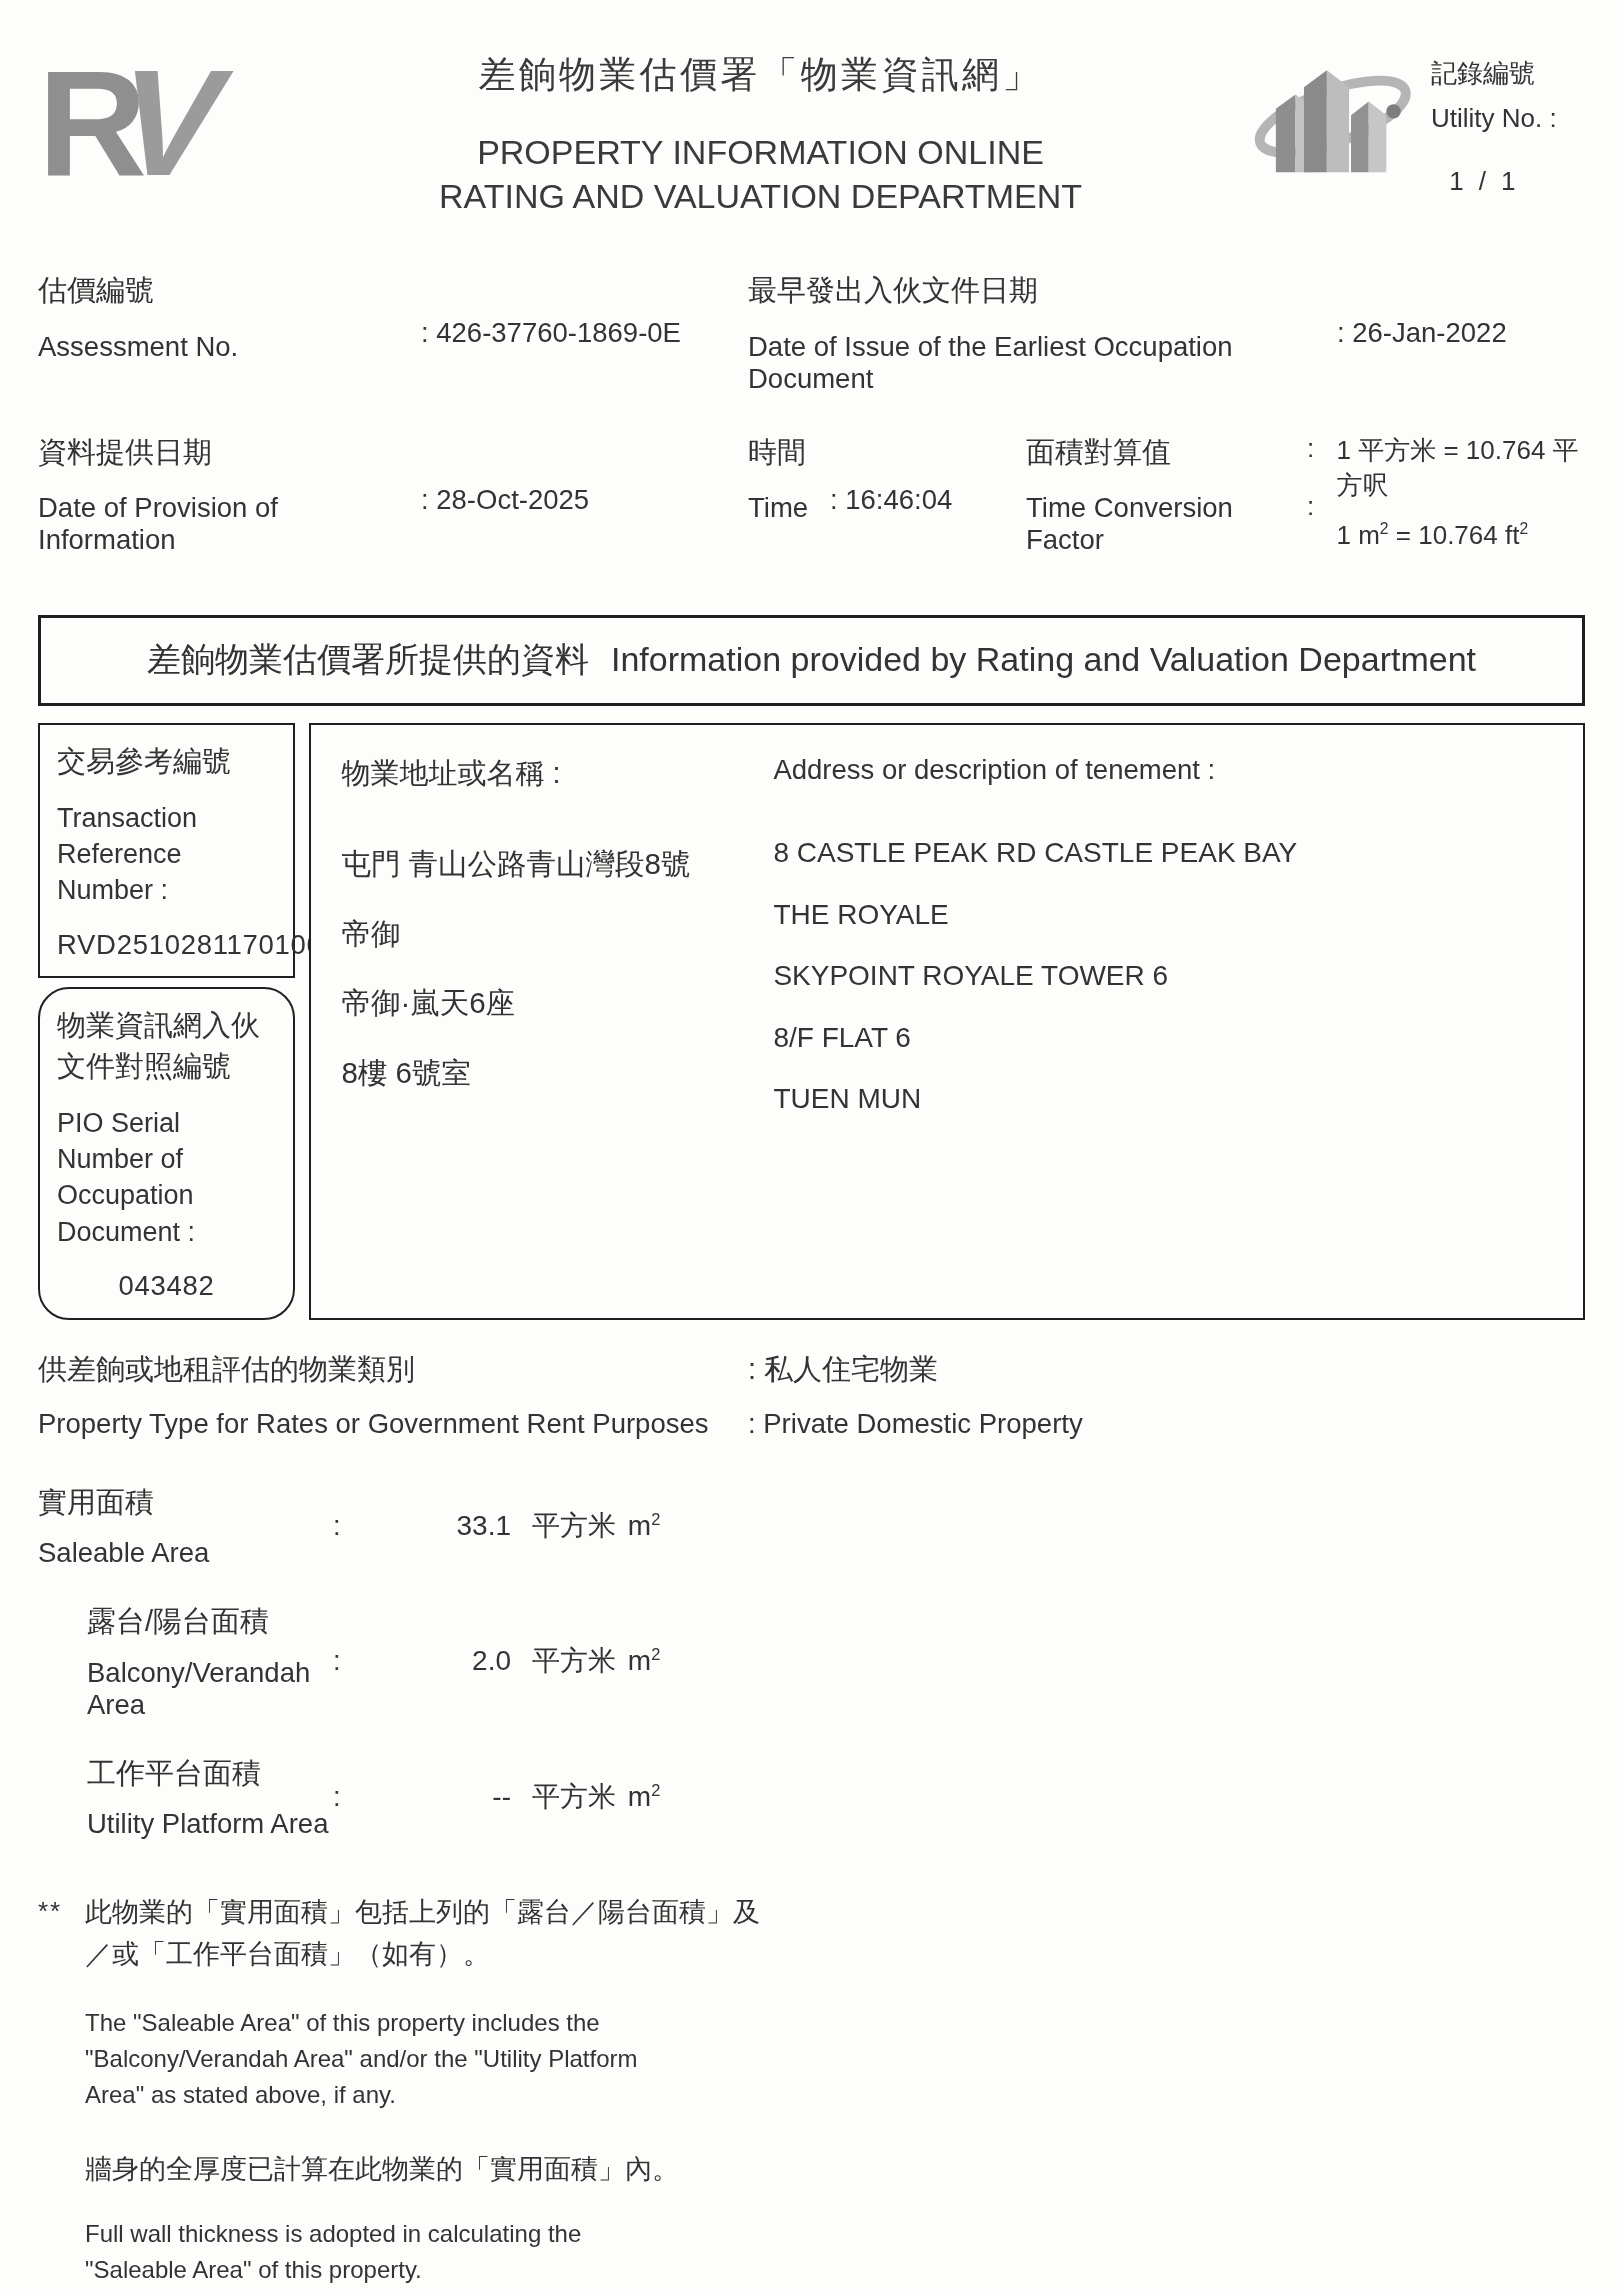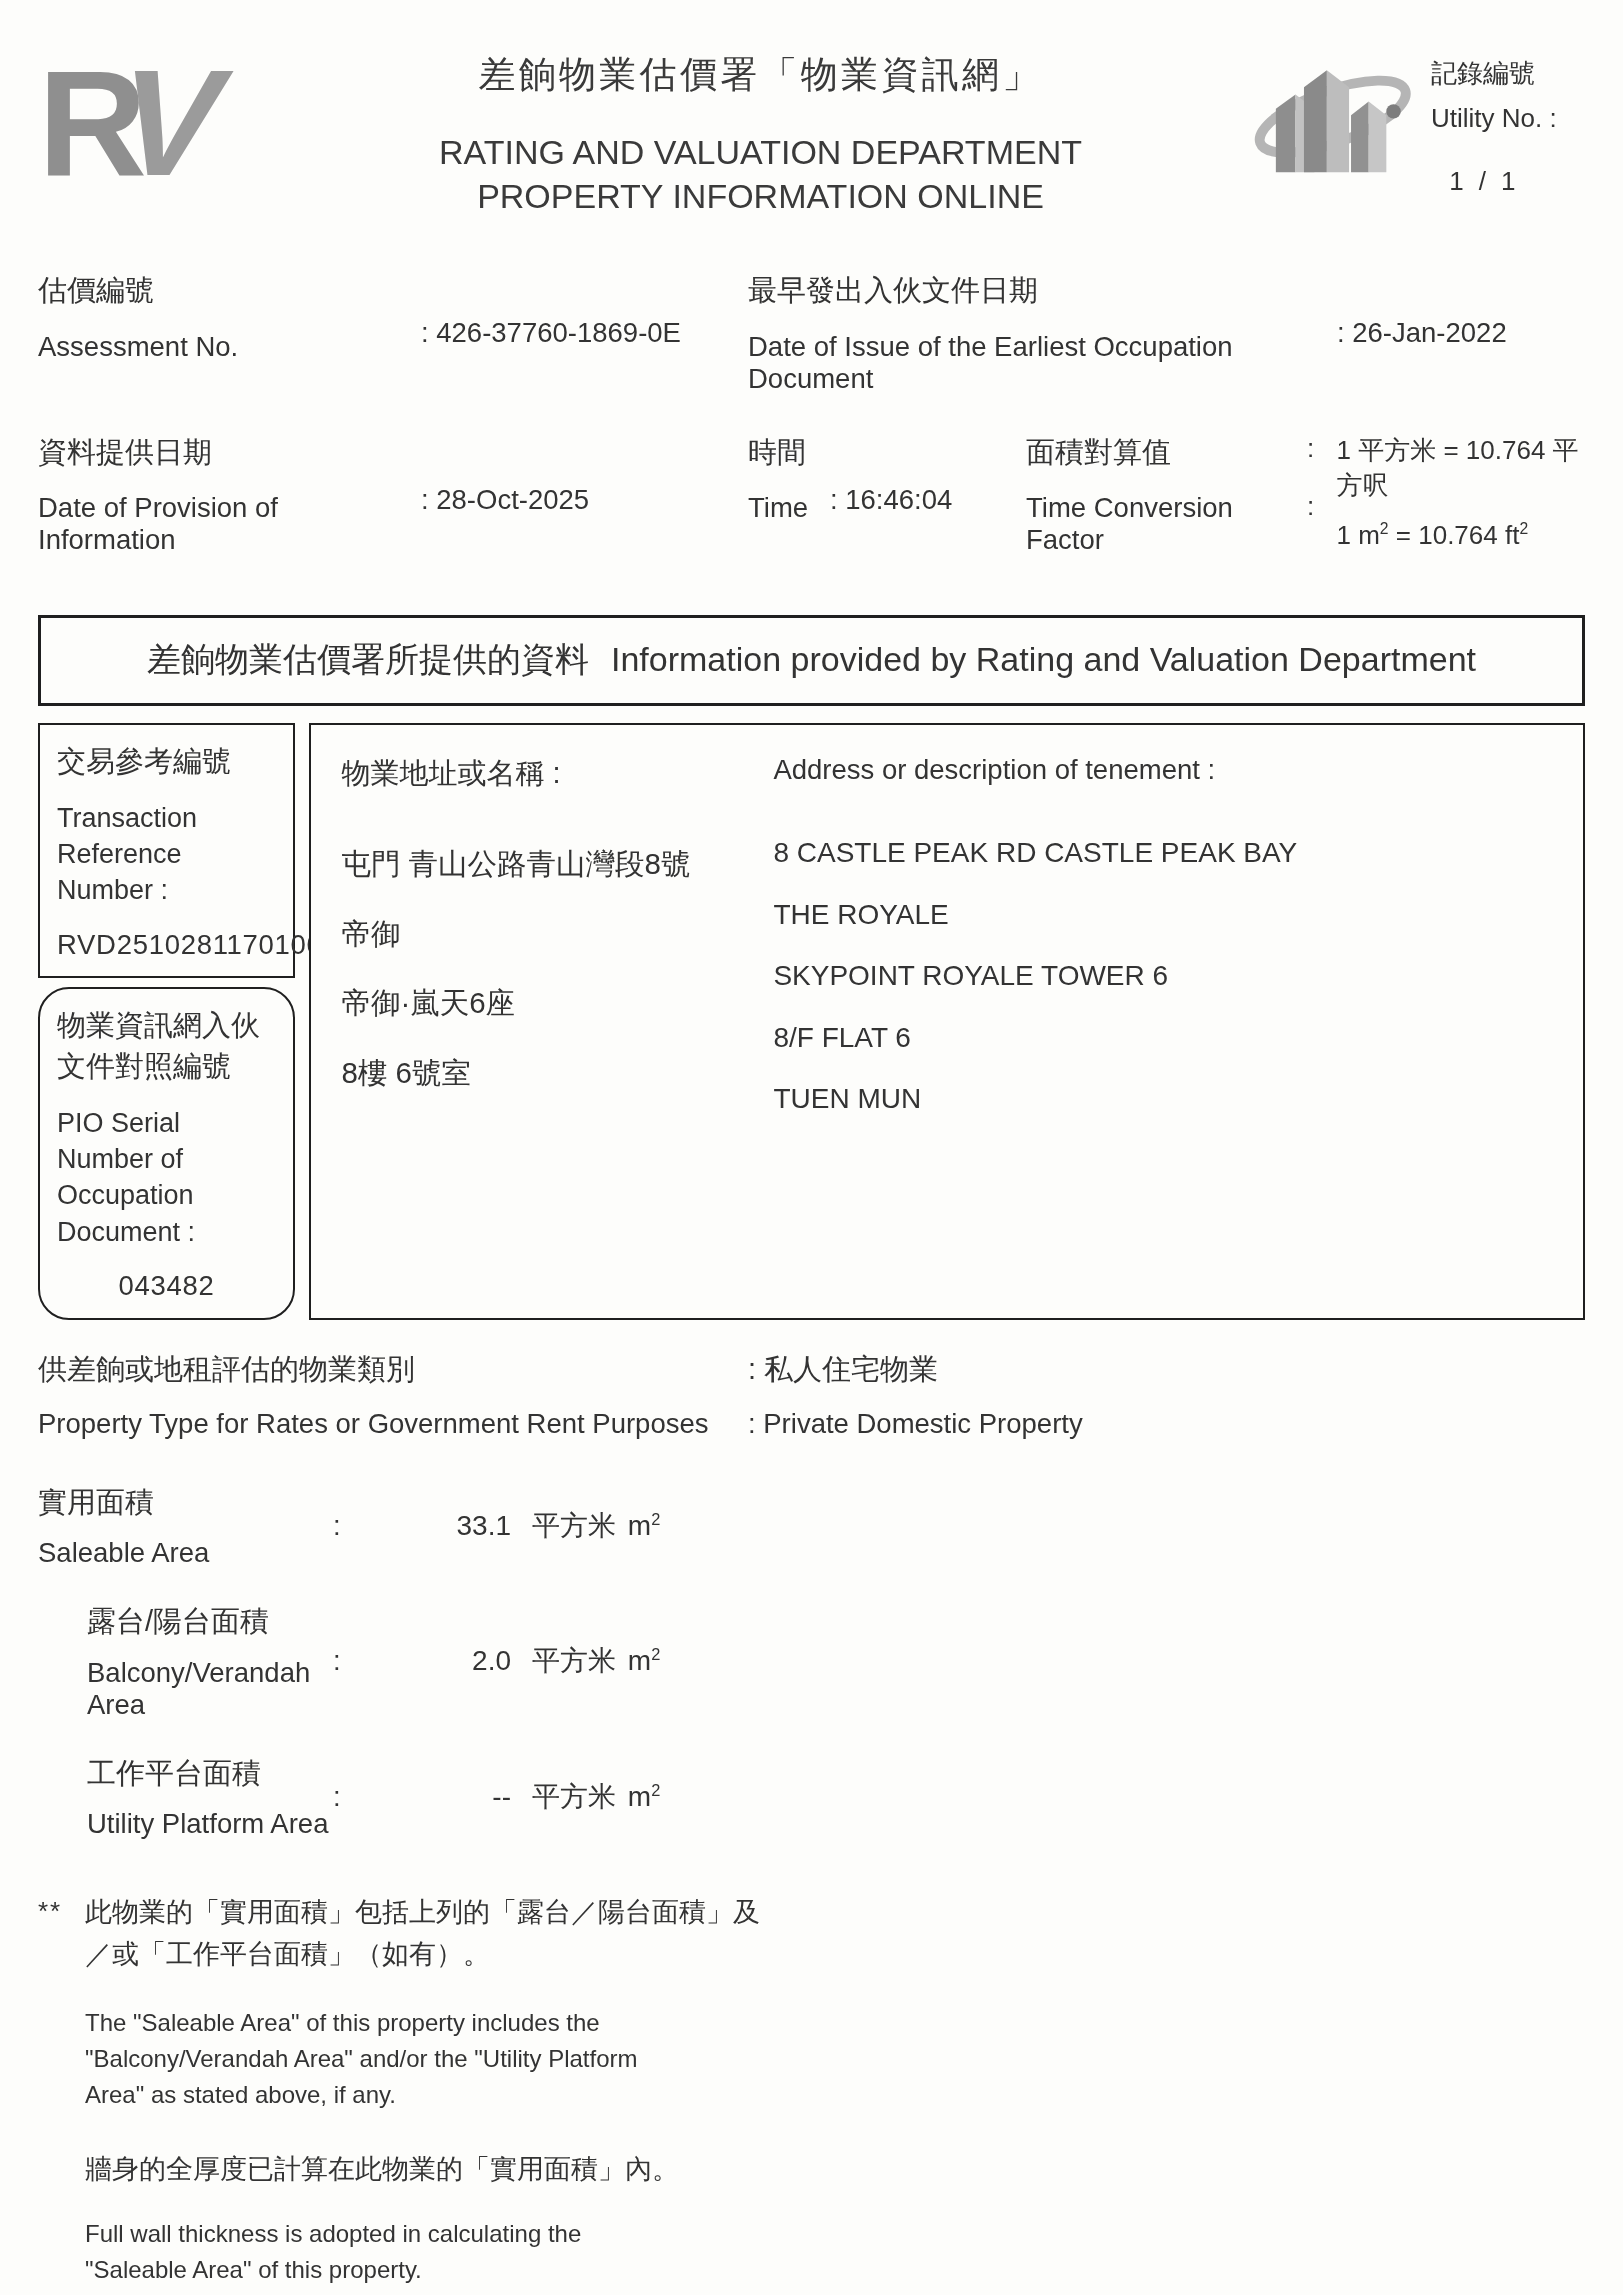--- a/index.html
+++ b/index.html
@@ -112,22 +112,22 @@
 <body>
 
 <div class="page">
 
   <header class="hdr">
     <div class="rv-logo">
       <span class="rv-r">R</span><span class="rv-v">V</span>
     </div>
     <div class="title-block">
       <div class="title-zh">差餉物業估價署「物業資訊網」</div>
+      <div class="title-en">PROPERTY INFORMATION ONLINE</div>
       <div class="title-en">RATING AND VALUATION DEPARTMENT</div>
-      <div class="title-en">PROPERTY INFORMATION ONLINE</div>
     </div>
     <div class="pio-logo">
       <svg width="164" height="134" viewBox="0 0 250 205">
         <ellipse cx="120" cy="105" rx="118" ry="40" fill="none" stroke="#b5b5b5" stroke-width="15" transform="rotate(-20 120 105)"></ellipse>
         <polygon points="33,93 63,71 63,190 33,190" fill="#8e8e8e"></polygon>
         <polygon points="63,71 92,93 92,190 63,190" fill="#c2c2c2"></polygon>
         <polygon points="76,60 111,34 111,190 76,190" fill="#8a8a8a"></polygon>
         <polygon points="111,34 145,60 145,190 111,190" fill="#bdbdbd"></polygon>
         <polygon points="148,103 175,82 175,190 148,190" fill="#919191"></polygon>
         <polygon points="175,82 202,103 202,190 175,190" fill="#c6c6c6"></polygon>

